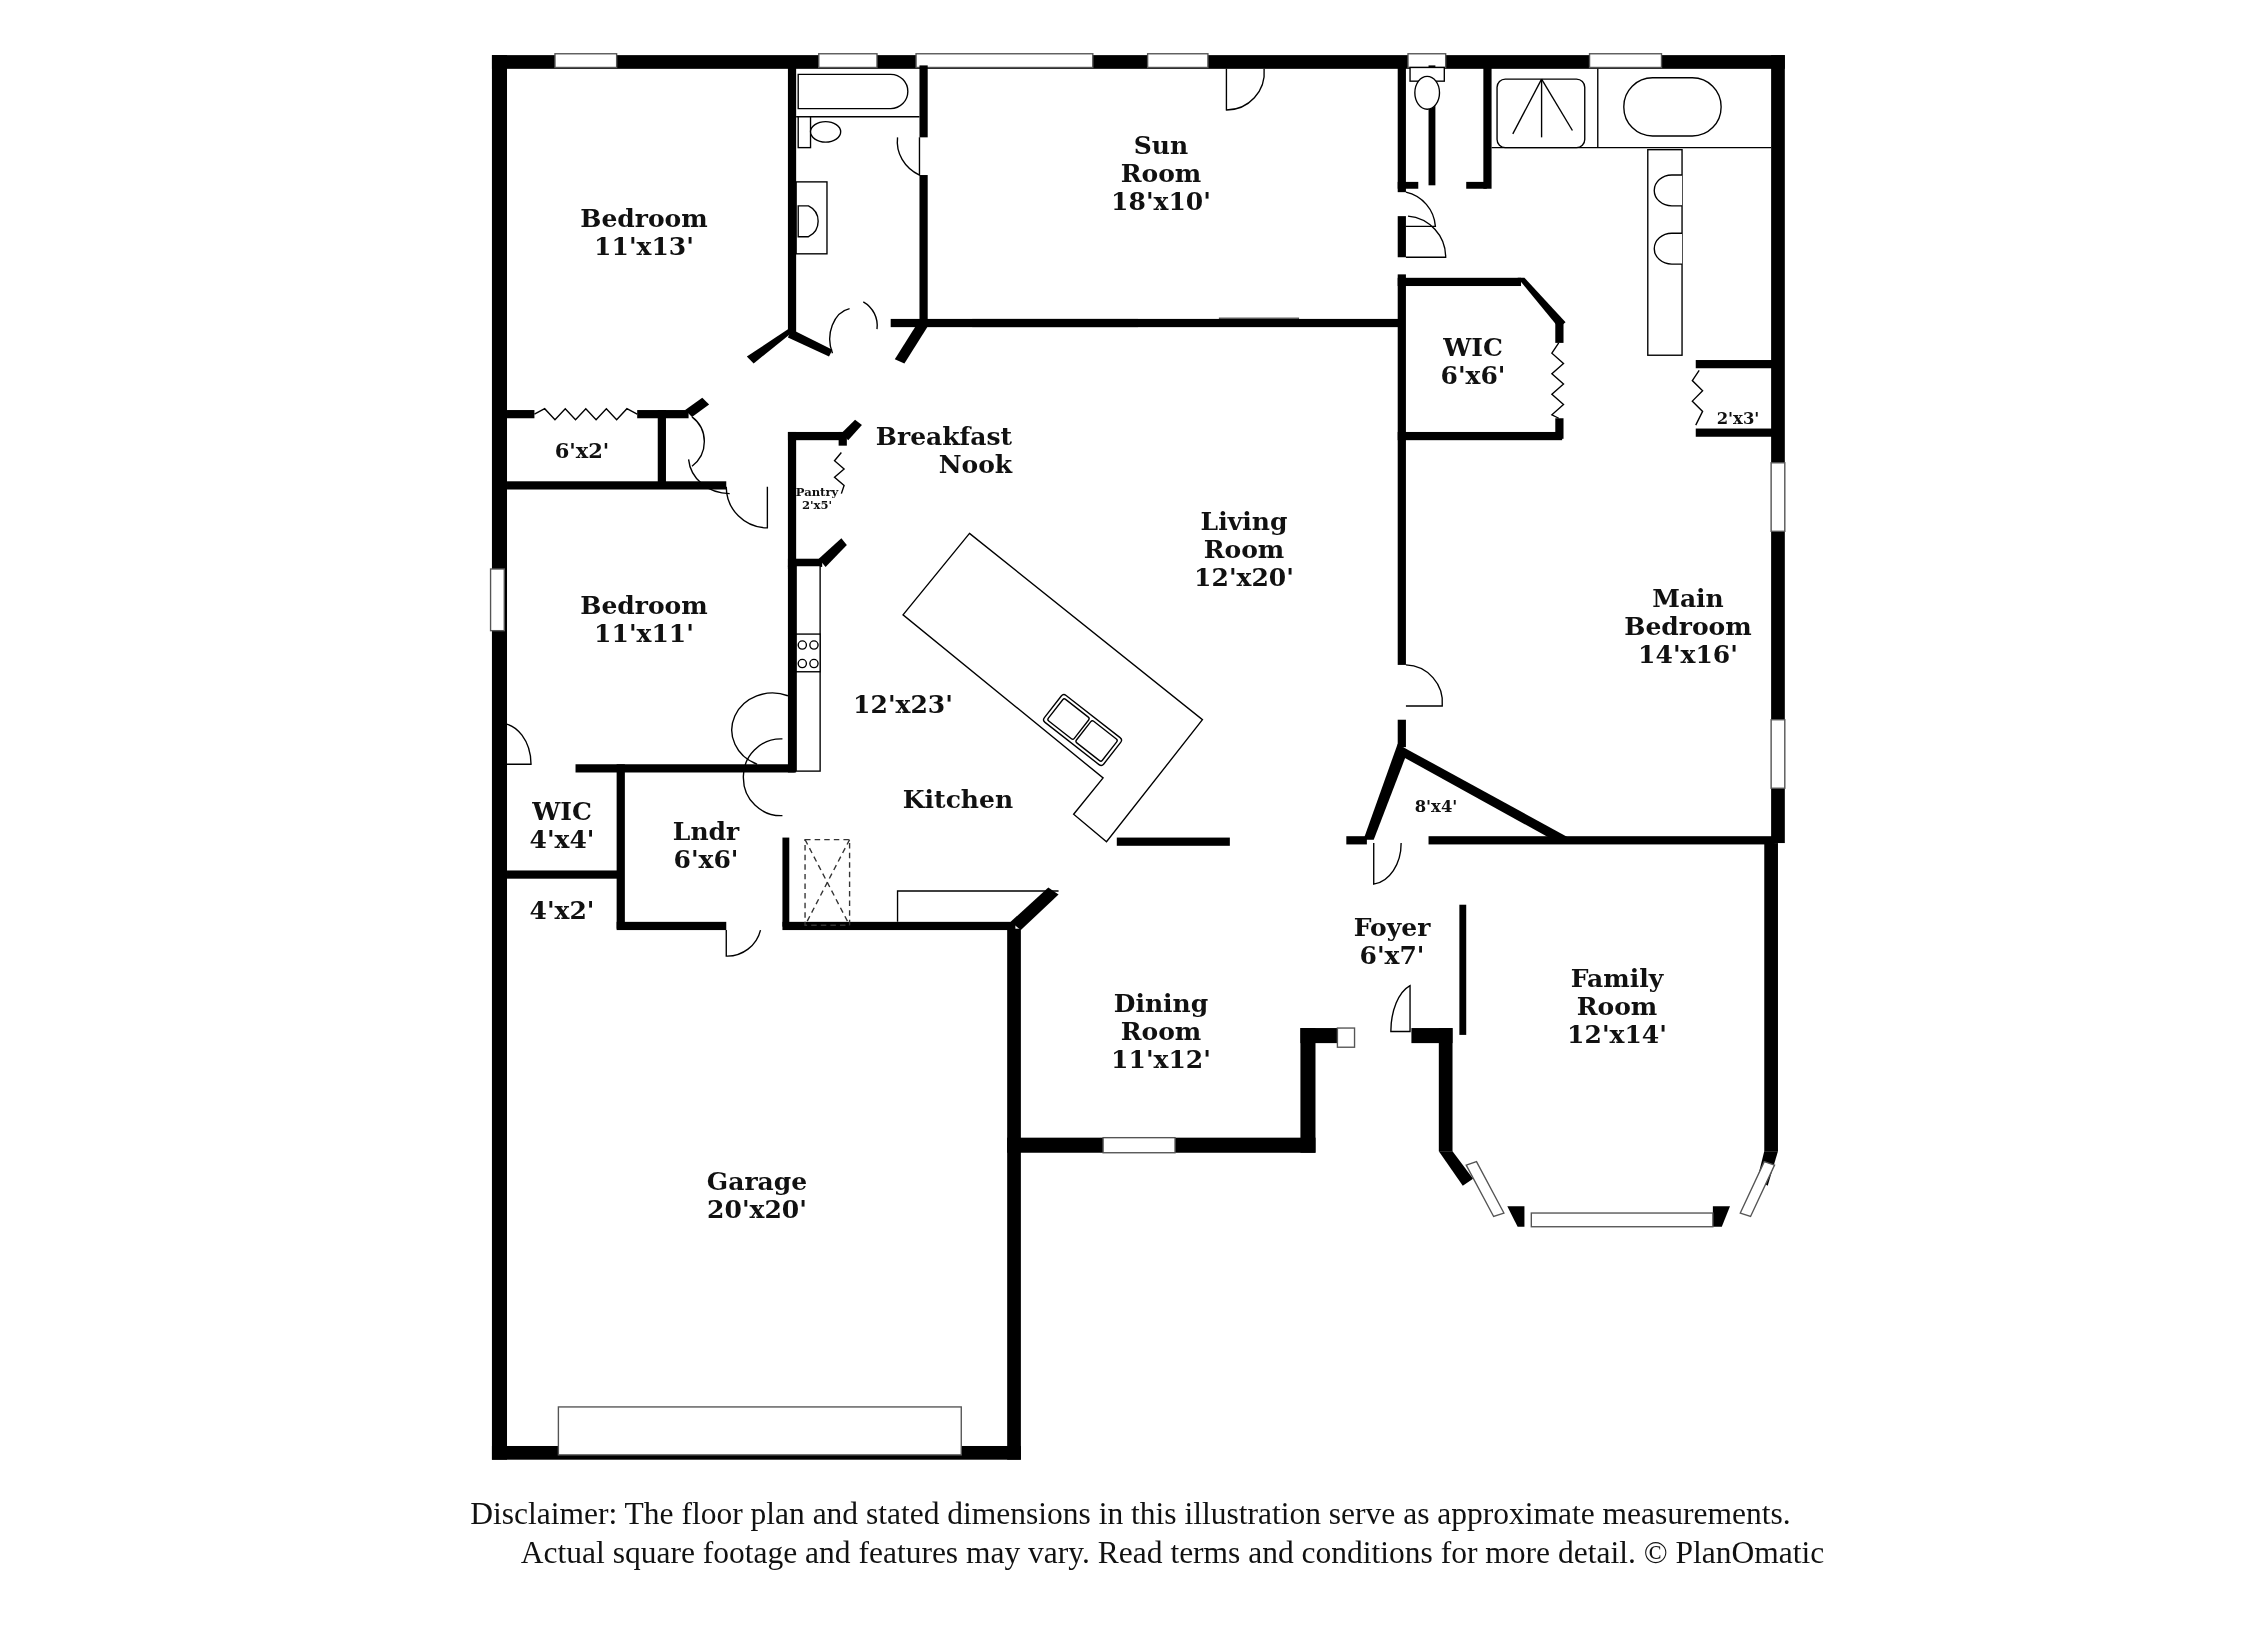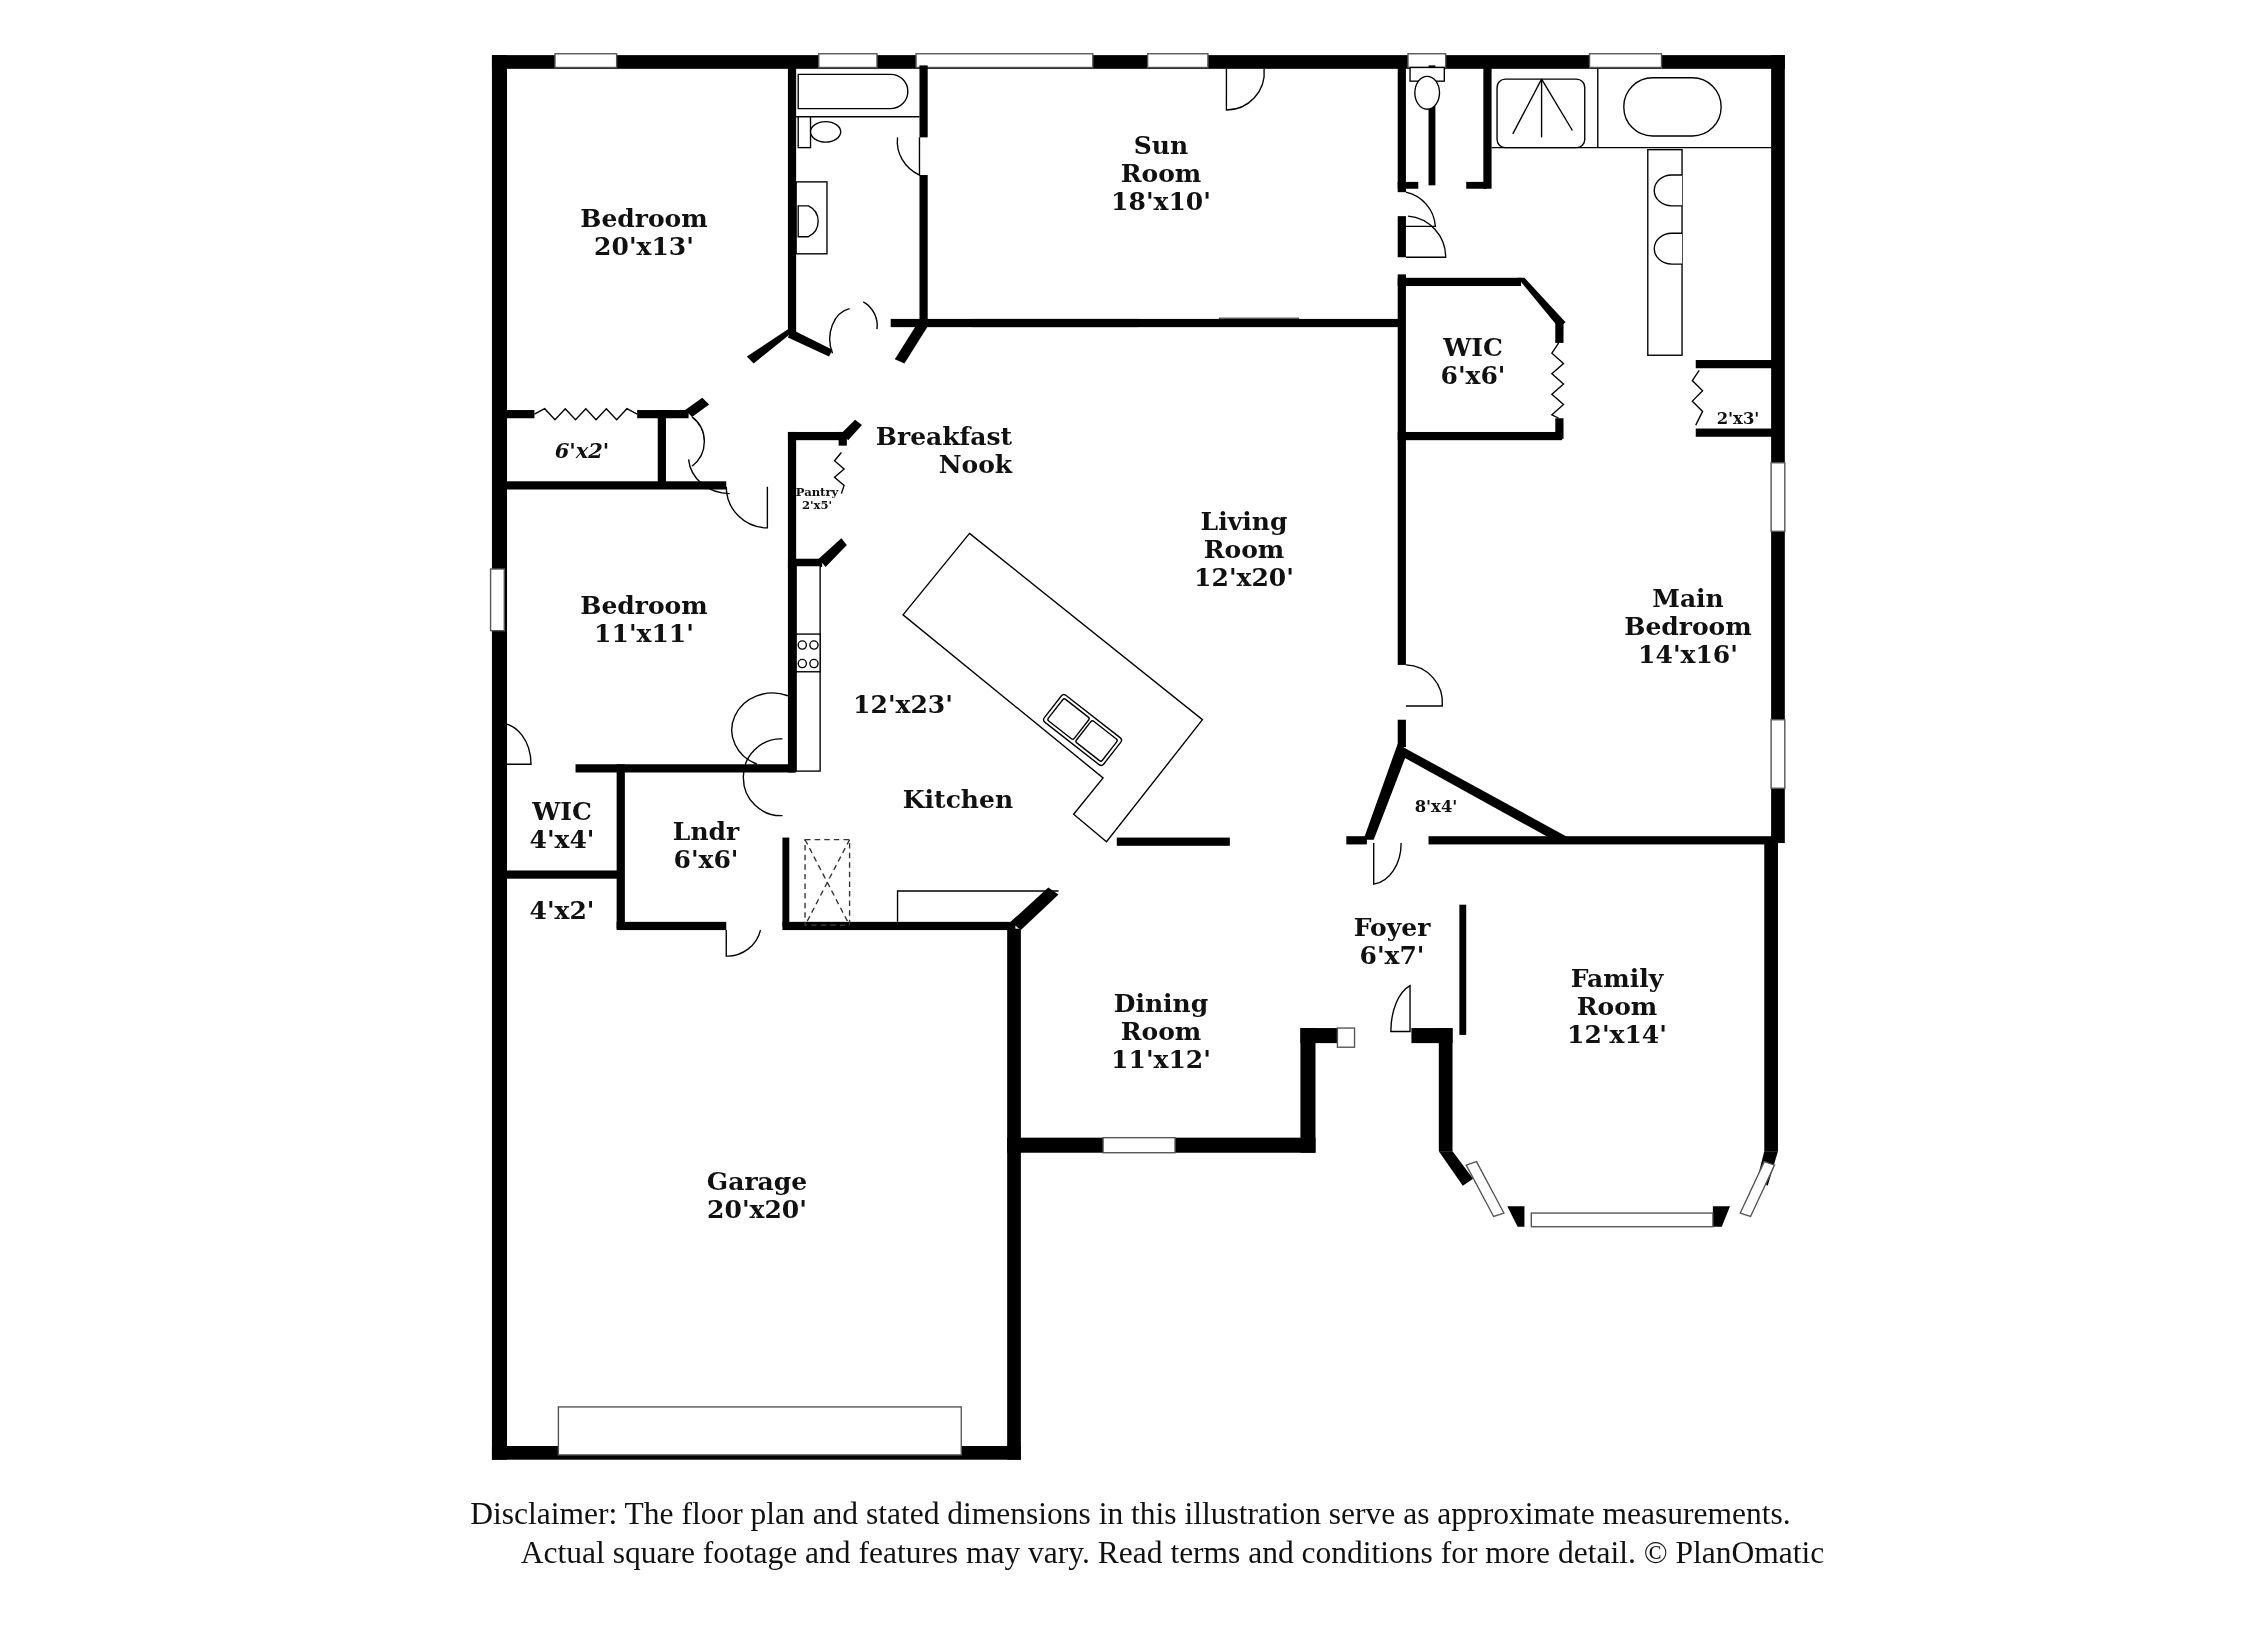--- a/index.html
+++ b/index.html
@@ -219,23 +219,23 @@
       <line class="dash" x1="1175" y1="1225" x2="1240" y2="1350"></line>
       <line class="dash" x1="1240" y1="1225" x2="1175" y2="1350"></line>
     </g>
 
     <polyline class="thinnf" points="1310,1345 1310,1300 1545,1300"></polyline>
   </g>
 </svg>
 
 <div class="room-label lg" style="left:644px; top:233px;">
   <span class="nm">Bedroom</span>
-  <span class="dm">20'x13'</span>
-</div>
-<div class="room-label md" style="left:582px; top:451px;font-style:italic;">
+  <span class="dm">11'x13'</span>
+</div>
+<div class="room-label md" style="left:582px; top:451px;">
   <span class="dm">6'x2'</span>
 </div>
 <div class="room-label lg" style="left:1161px; top:174px;">
   <span class="nm">Sun</span>
   <span class="nm">Room</span>
   <span class="dm">18'x10'</span>
 </div>
 <div class="room-label lg" style="left:1473px; top:362px;">
   <span class="nm">WIC</span>
   <span class="dm">6'x6'</span>

